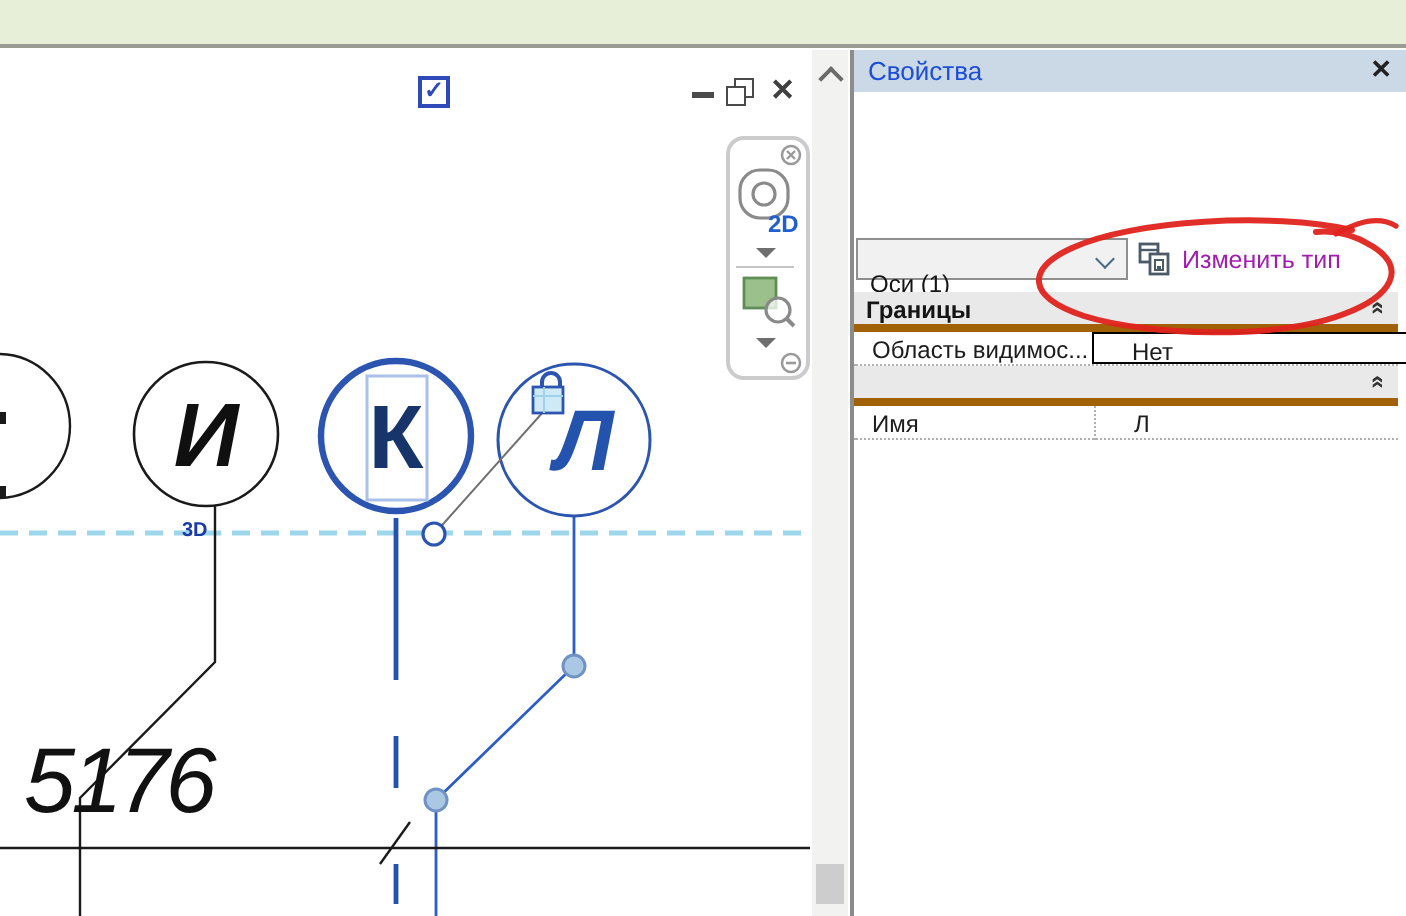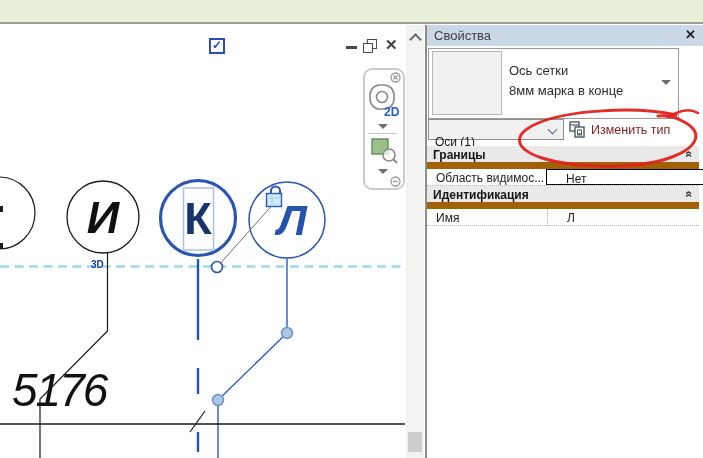--- a/index.html
+++ b/index.html
@@ -34,34 +34,34 @@
 
   
   .navbar{left:363px;top:68px;width:38px;height:118px;border:2px solid #cbcbcb;border-radius:9px;background:rgba(255,255,255,.92);}
   .nav-close{position:absolute;right:2px;top:2px;}
   .tri-down{width:0;height:0;border-left:5px solid transparent;border-right:5px solid transparent;border-top:5px solid #6e6e6e;}
   .nav-sep{position:absolute;left:3px;top:63px;width:29px;height:1px;background:#c4c4c4;}
 
   
   .props{left:427px;top:25px;width:276px;height:433px;background:#fff;}
   .props-header{position:absolute;left:0;top:0;width:276px;height:21px;background:#cbd8e6;}
-  .props-title{position:absolute;left:7px;top:3px;font-size:13px;color:#404040;}
+  .props-title{position:absolute;left:7px;top:3px;font-size:13px;color:#1d4ed8;}
   .props-close{position:absolute;right:7px;top:2px;font-size:13px;font-weight:bold;color:#222;cursor:default;}
   .typebox{position:absolute;left:1px;top:23px;width:249px;height:69px;border:1px solid #9a9a9a;background:#fff;}
   .type-preview{position:absolute;left:3px;top:2px;width:68px;height:62px;border:1px solid #b7b7b7;background:#f1f1ef;}
   .type-family{position:absolute;left:80px;top:14px;font-size:13px;color:#2e2e2e;}
   .type-name{position:absolute;left:80px;top:34px;font-size:13px;color:#2e2e2e;}
   .type-arrow{position:absolute;left:232px;top:31px;}
   .sel-combo{position:absolute;left:1px;top:94px;width:134px;height:19px;background:#f1f1f1;border:1px solid #8f8f8f;}
   .sel-combo-label{position:absolute;left:6px;top:3px;font-size:12px;color:#141414;margin-top:12px;}
   .combo-chev{position:absolute;right:7px;top:6px;width:6px;height:6px;border-left:1.8px solid #4a6a8a;border-bottom:1.8px solid #4a6a8a;transform:rotate(-45deg);}
   .edit-type-btn{position:absolute;left:139px;top:94px;width:134px;height:21px;display:flex;align-items:center;gap:5px;background:transparent;border:none;padding:0 0 0 3px;font-family:"Liberation Sans",sans-serif;}
-  .edit-type-label{font-size:12.5px;color:#7f1d1d;}
+  .edit-type-label{font-size:12.5px;color:#a21caf;}
   .grid-rows{position:absolute;left:0;top:121px;width:272px;}
-  .sect-header{position:relative;height:16px;background:#e9e9e9;border-bottom:7px solid #a16207;}
+  .sect-header{position:relative;height:16px;background:#e9e9e9;border-bottom:4px solid #a16207;}
   .sect-title{position:absolute;left:6px;top:2px;font-size:12px;font-weight:bold;color:#141414;}
   .dblchev{position:absolute;right:6px;top:1px;font-size:12px;font-weight:bold;color:#333;transform:rotate(90deg);}
   .prop-row{position:relative;height:16px;border-bottom:1px dotted #b0b0b0;background:#fff;}
   .prop-label{position:absolute;left:9px;top:2px;font-size:12px;color:#1c1c1c;white-space:nowrap;text-align:right;}
   .prop-value{position:absolute;left:120px;top:0;width:144px;height:15px;font-size:12px;color:#1c1c1c;padding:2px 0 0 19px;border-left:1px dotted #b0b0b0;border-right:1px dotted #b0b0b0;}
   .prop-value.focused{left:119px;width:145px;height:12px;border:1.6px solid #000;background:#fff;}
 
   svg text{font-family:"Liberation Sans",sans-serif;}
   .overlay{pointer-events:none;}
 </style>
@@ -156,26 +156,20 @@
     <line x1="3" y1="5.5" x2="8" y2="5.5" stroke="#9a9a9a" stroke-width="1.3"></line>
   </svg>
 </div>
 
 <div class="abs props">
   <div class="props-header">
     <span class="props-title">Свойства</span>
     <span class="props-close">✕</span>
   </div>
 
-  <div class="typebox">
-    <div class="type-preview"></div>
-    <div class="type-family">Ось сетки</div>
-    <div class="type-name">8мм марка в конце</div>
-    <div class="type-arrow tri-down"></div>
-  </div>
 
   <div class="sel-combo">
     <span class="sel-combo-label">Оси (1)</span>
     <span class="combo-chev"></span>
   </div>
 
   <button class="edit-type-btn">
     <svg width="17" height="17">
       <rect x="1" y="1" width="9" height="9" fill="#ffffff" stroke="#4a5a66" stroke-width="1.4"></rect>
       <line x1="1" y1="4" x2="10" y2="4" stroke="#4a5a66" stroke-width="1.2"></line>
@@ -189,21 +183,20 @@
   <div class="grid-rows">
     <div class="sect-header">
       <span class="sect-title">Границы</span>
       <span class="dblchev">«</span>
     </div>
     <div class="prop-row">
       <span class="prop-label">Область видимос...</span>
       <span class="prop-value focused">Нет</span>
     </div>
     <div class="sect-header">
-      <span class="sect-title">Идентификация</span>
       <span class="dblchev">«</span>
     </div>
     <div class="prop-row">
       <span class="prop-label">Имя</span>
       <span class="prop-value">Л</span>
     </div>
   </div>
 </div>
 
 <svg class="abs overlay" style="left:495px;top:98px;" width="208" height="85" viewBox="495 98 208 85" xmlns="http://www.w3.org/2000/svg">

